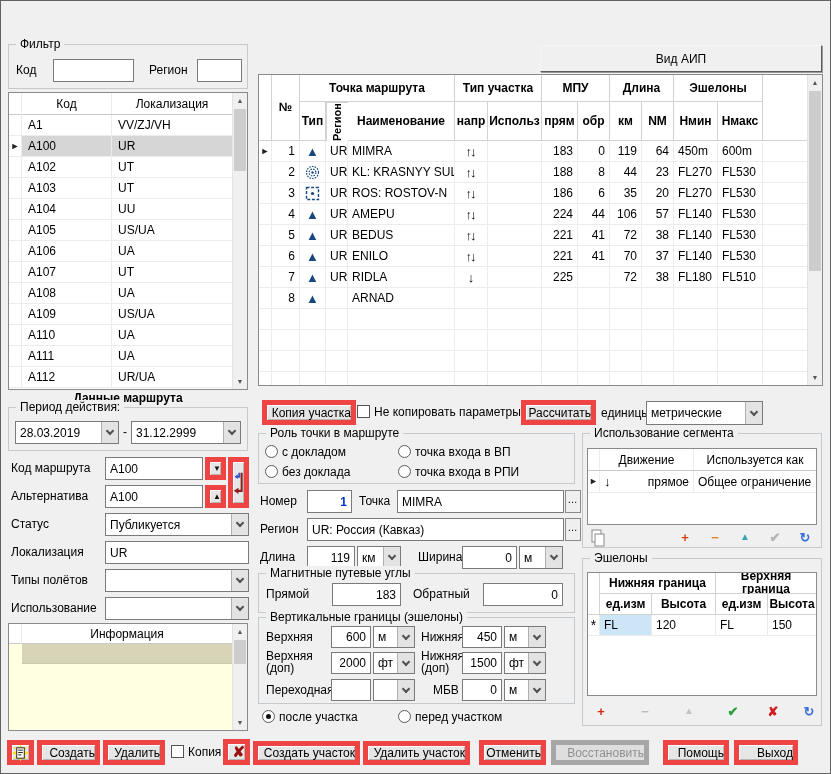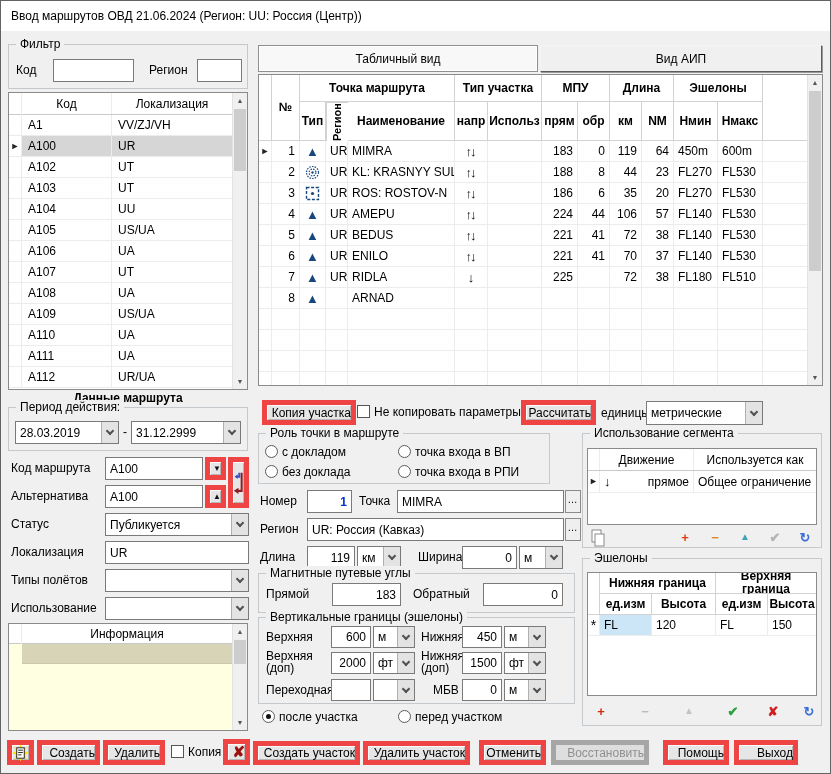--- a/index.html
+++ b/index.html
@@ -77,23 +77,20 @@
   .tbi{position:absolute;width:16px;height:16px;display:flex;align-items:center;justify-content:center;
     font-weight:bold;font-size:13px;line-height:1;}
   .spin{font-size:8px;line-height:1;color:#111;}
   .num-blue{color:#0033cc;font-weight:bold;}
 </style>
 </head>
 <body>
 
 <div class="window">
 
-  <div class="titlebar">
-    <span>Ввод маршрутов ОВД 21.06.2024 (Регион: UU: Россия (Центр))</span>
-  </div>
 
   <div class="gbox" style="left:7px;top:43px;width:240px;height:45px;">
     <span class="gleg">Фильтр</span>
   </div>
   <span class="lbl" style="left:15px;top:62px;">Код</span>
   <div class="inp" style="left:52px;top:58px;width:81px;height:23px;"></div>
   <span class="lbl" style="left:148px;top:62px;">Регион</span>
   <div class="inp" style="left:196px;top:58px;width:45px;height:23px;"></div>
 
   <div class="grid" style="left:7px;top:91px;width:240px;height:298px;">
@@ -250,23 +247,20 @@
       <div style="width:15px;flex:none;"></div>
     </div>
     <div style="position:absolute;left:13px;top:20px;width:210px;height:20px;background:#d8d4b8;border-bottom:1px solid #c9c9b0;"></div>
     <div class="sb" style="right:0;top:0;height:106px;">
       <div class="sb-btn" style="top:0;">▲</div>
       <div class="sb-thumb" style="top:16px;height:24px;"></div>
       <div class="sb-btn" style="bottom:0;">▼</div>
     </div>
   </div>
 
-  <div class="tab active" style="left:257px;top:44px;width:280px;">
-    <span>Табличный вид</span>
-  </div>
   <div class="tab inactive" style="left:539px;top:44px;width:282px;">
     <span>Вид АИП</span>
   </div>
 
   <div class="grid" style="left:257px;top:73px;width:565px;height:312px;">
 
     <div style="position:absolute;left:0;top:0;width:548px;height:66px;">
       <div class="hcell" style="left:0;top:0;width:13px;height:66px;"></div>
       <div class="hcell" style="left:13px;top:0;width:28px;height:66px;">№</div>
       <div class="hcell" style="left:41px;top:0;width:155px;height:27px;">Точка маршрута</div>
@@ -537,21 +531,21 @@
       <span>Рассчитать</span>
     </div>
   <span class="lbl" style="left:600px;top:405px;">единицы</span>
   <div class="combo" style="left:645px;top:400px;width:117px;height:24px;">
     <span class="val">метрические</span>
     <span class="arrbox">
         <span class="chev"></span>
       </span>
   </div>
 
-  <div class="gbox" style="left:257px;top:432px;width:292px;height:51px;">
+  <div class="gbox" style="left:257px;top:432px;width:317px;height:51px;">
     <span class="gleg">Роль точки в маршруте</span>
   </div>
   <span class="radio" style="left:264px;top:444px;"></span>
   <span class="lbl" style="left:281px;top:444px;">с докладом</span>
   <span class="radio" style="left:264px;top:464px;"></span>
   <span class="lbl" style="left:281px;top:464px;">без доклада</span>
   <span class="radio" style="left:397px;top:444px;"></span>
   <span class="lbl" style="left:414px;top:444px;">точка входа в ВП</span>
   <span class="radio" style="left:397px;top:464px;"></span>
   <span class="lbl" style="left:414px;top:464px;">точка входа в РПИ</span>

